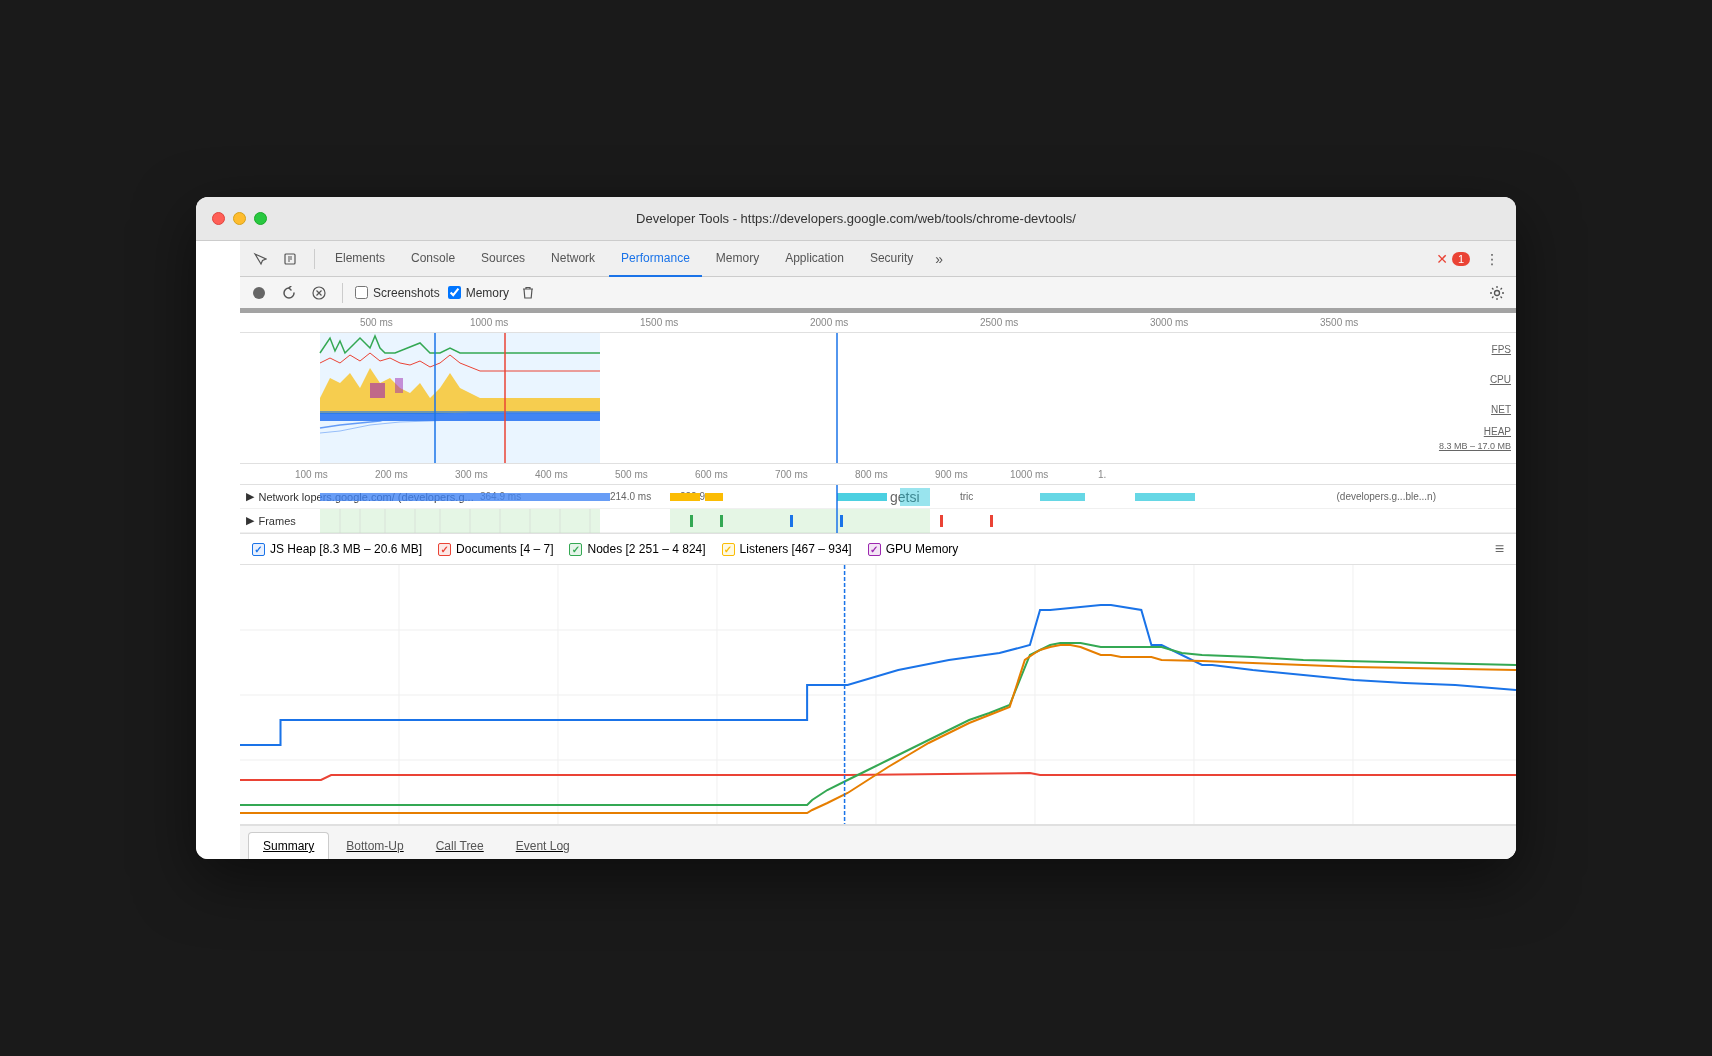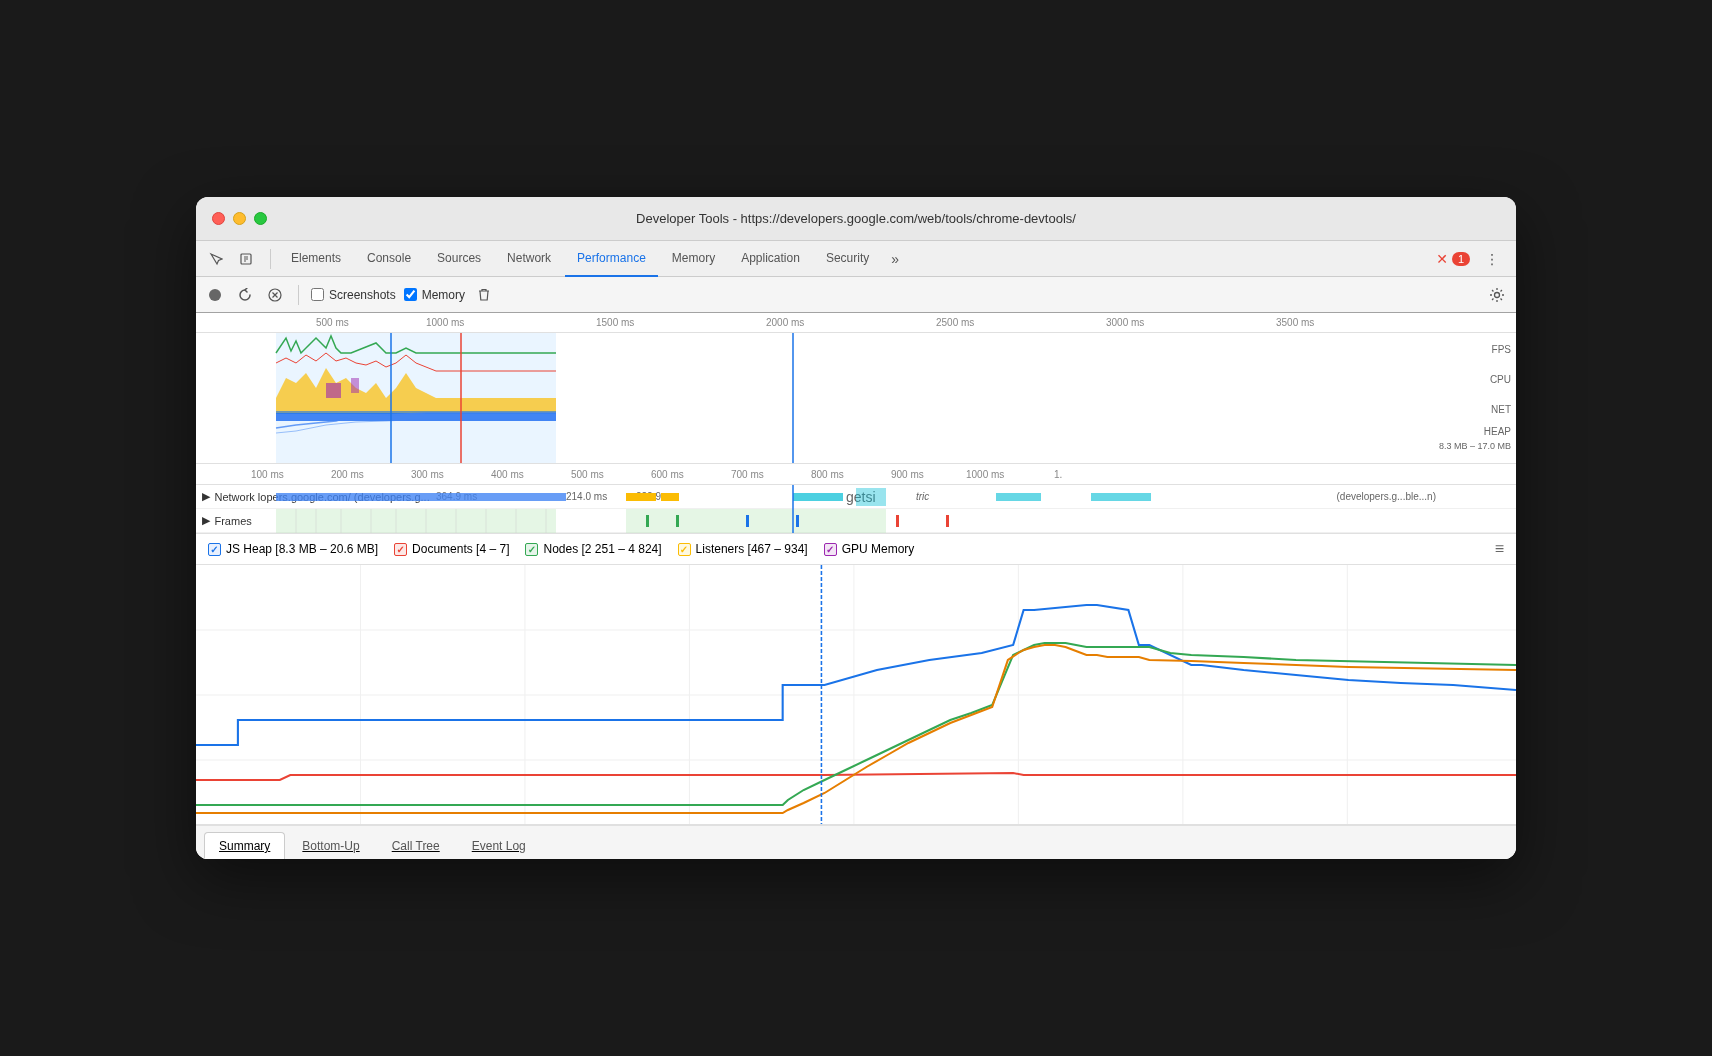--- a/index.html
+++ b/index.html
@@ -43,20 +43,21 @@
     .titlebar-title {
       position: absolute;
       left: 50%;
       transform: translateX(-50%);
       font-size: 13px;
       color: #333;
       font-weight: 500;
     }
     .devtools {
       background: #fff;
+      padding-left: 44px;
     }
     .devtools-tabs {
       display: flex;
       align-items: center;
       background: #f0f0f0;
       border-bottom: 1px solid #ccc;
       height: 36px;
       padding: 0 8px;
       gap: 2px;
     }
@@ -98,21 +99,21 @@
       color: #fff;
       border-radius: 10px;
       font-size: 11px;
       padding: 1px 6px;
       margin-left: 4px;
     }
     .toolbar {
       display: flex;
       align-items: center;
       background: #f5f5f5;
-      border-bottom: 1px solid #a3a3a3;
+      border-bottom: 5px solid #a3a3a3;
       height: 36px;
       padding: 0 8px;
       gap: 8px;
     }
     .toolbar-btn {
       width: 22px;
       height: 22px;
       display: flex;
       align-items: center;
       justify-content: center;
@@ -359,21 +360,21 @@
           <path d="M80,95 L100,92 L120,90 L140,88 L150,85 L160,84 L170,83 L190,82 L210,81 L230,80 L250,80 L270,80 L280,80 L360,80" fill="none" stroke="#4285f4" stroke-width="1.5" opacity="0.8"></path>
           <path d="M80,100 L100,98 L110,96 L120,94 L130,92 L140,91 L150,90 L160,89 L190,88 L210,87 L230,87 L250,87 L270,87 L280,87 L360,87" fill="none" stroke="#4285f4" stroke-width="1" opacity="0.5"></path>
 
           <line x1="195" y1="0" x2="195" y2="130" stroke="#1a73e8" stroke-width="1.5"></line>
           <line x1="265" y1="0" x2="265" y2="130" stroke="#ea4335" stroke-width="1.5"></line>
 
           <line x1="597" y1="0" x2="597" y2="130" stroke="#1a73e8" stroke-width="1.5"></line>
         </svg>
 
         
-        <div style="position:absolute;right:5px;top:2px;font-size:10px;color:#666;text-align:right;line-height:30px;">
+        <div style="position:absolute;right:5px;top:2px;font-size:10px;color:#666;text-align:right;line-height:30px;text-decoration:underline;">
           <div>FPS</div>
           <div>CPU</div>
           <div>NET</div>
           <div style="line-height:14px;">
             <div>HEAP</div>
             <div style="font-size:9px;">8.3 MB – 17.0 MB</div>
           </div>
         </div>
       </div>
 
@@ -397,21 +398,21 @@
 
         <div style="display:flex;align-items:center;height:24px;border-bottom:1px solid #f0f0f0;font-size:11px;">
           <span style="padding-left:6px;color:#333;font-size:11px;">▶</span>
           <span style="margin-left:4px;color:#333;font-size:11px;flex:1;">Network lopers.google.com/ (developers.g...</span>
 
           <span style="position:absolute;left:240px;font-size:10px;color:#666;">364.9 ms</span>
           <span style="position:absolute;left:370px;font-size:10px;color:#666;text-align:right;">214.0 ms</span>
           <span style="position:absolute;left:440px;font-size:10px;color:#666;">222.9 ms</span>
 
           <span style="position:absolute;left:650px;font-size:14px;color:#666;">getsi</span>
-          <span style="position:absolute;left:720px;font-size:10px;color:#666;font-style:italic;">tric</span>
+          <span style="position:absolute;left:720px;font-size:10px;color:#666;">tric</span>
           <span style="position:absolute;right:80px;font-size:10px;color:#666;">(developers.g...ble...n)</span>
 
           <svg style="position:absolute;left:0;top:0;width:100%;height:24px;">
 
             <rect x="80" y="8" width="290" height="8" fill="#4285f4" opacity="0.8"></rect>
 
             <rect x="430" y="8" width="30" height="8" fill="#fbbc04"></rect>
             <rect x="465" y="8" width="18" height="8" fill="#fbbc04"></rect>
 
             <rect x="597" y="8" width="50" height="8" fill="#00bcd4" opacity="0.7"></rect>

